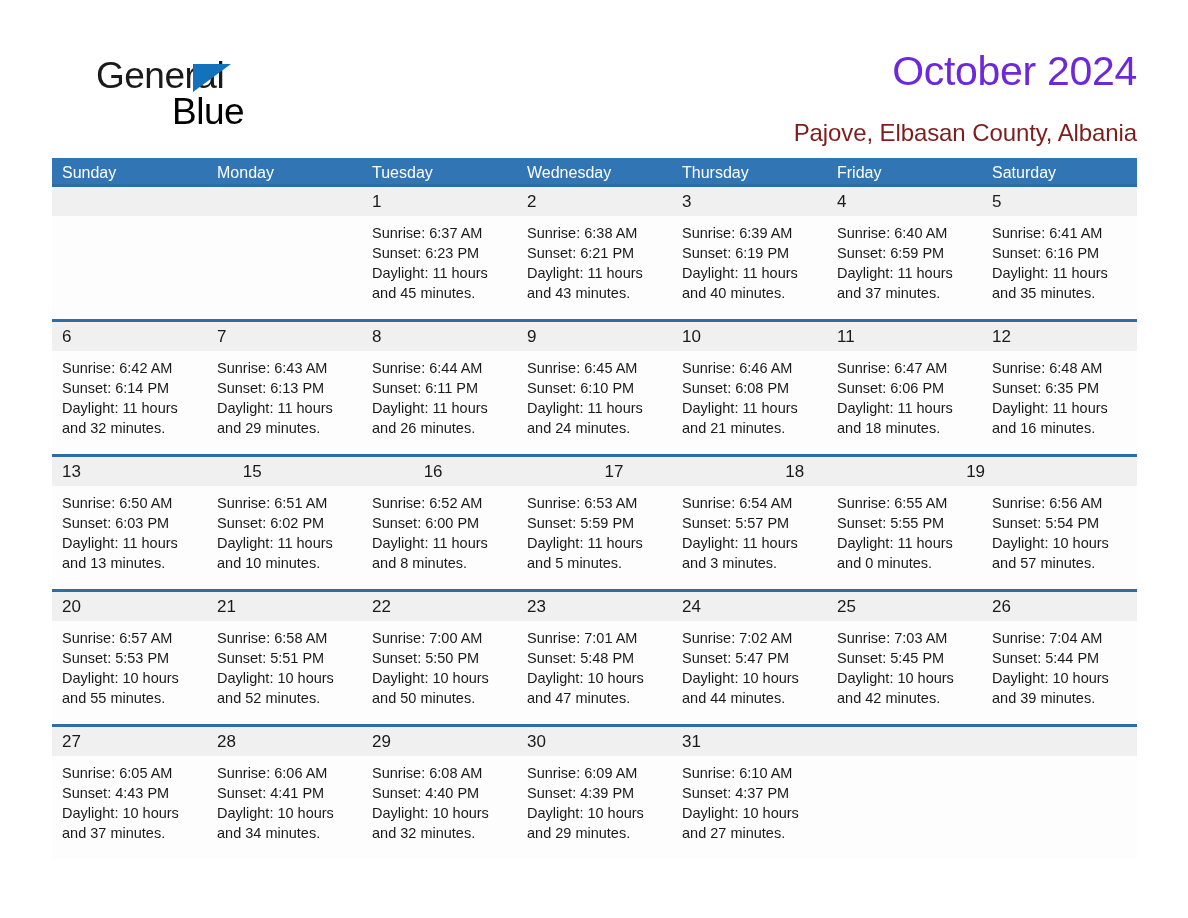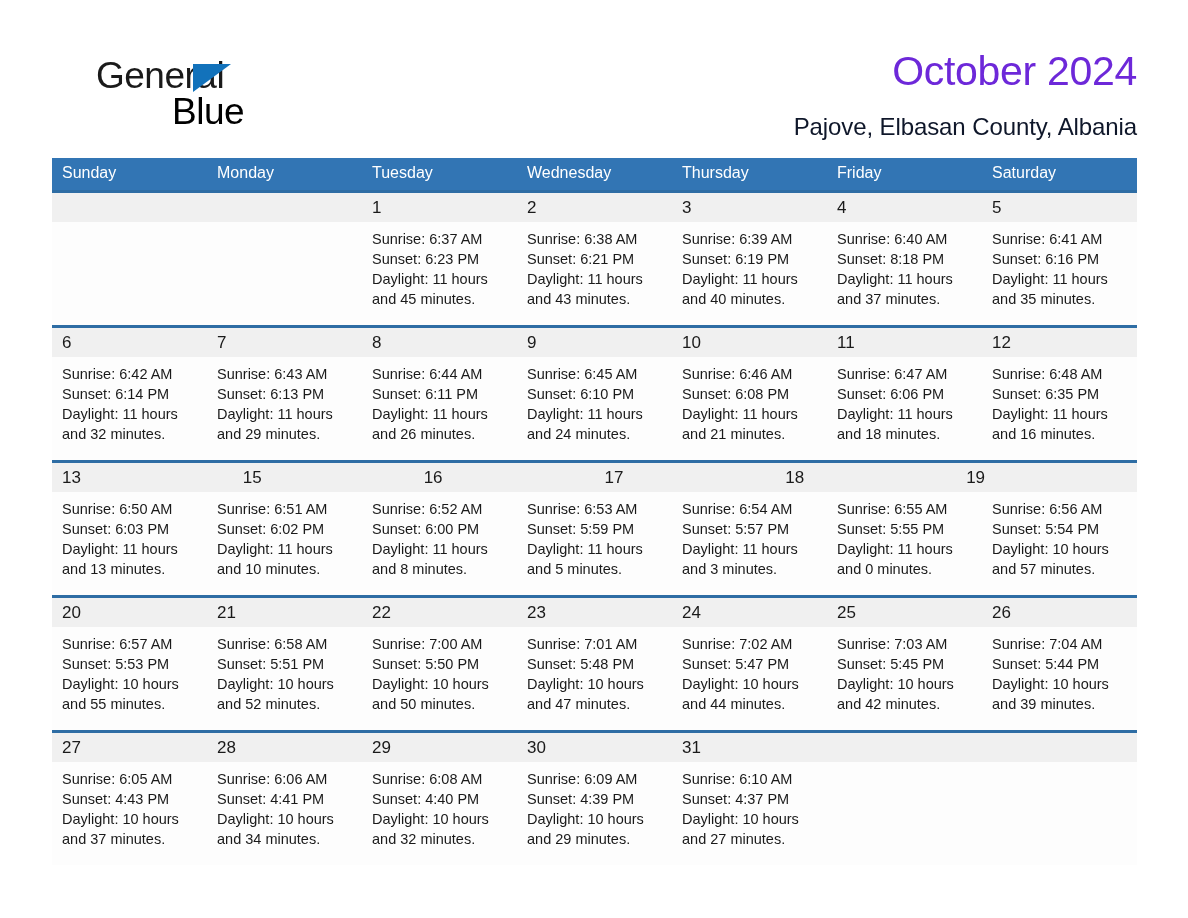--- a/index.html
+++ b/index.html
@@ -78,42 +78,42 @@
   .month-title {
     font-size: 41px;
     line-height: 50px;
     color: #6d28d9;
     font-weight: normal;
     letter-spacing: -0.3px;
     white-space: nowrap;
   }
 
   .location {
-    margin-top: 16px;
+    margin-top: 22px;
     font-size: 24px;
     line-height: 30px;
-    color: #0f172a;
+    color: #7f1d1d;
     font-weight: normal;
     letter-spacing: -0.1px;
     white-space: nowrap;
     text-align: center;
   }
 
   
   .calendar {
     position: absolute;
     left: 52px;
     top: 158px;
     width: 1085px;
   }
 
   .cal-head {
     display: flex;
     background: #3275b4;
-    height: 32px;
+    height: 26px;
   }
 
   .cal-head .hcell {
     flex: 1 1 0;
     color: #ffffff;
     font-size: 16px;
     line-height: 30px;
     padding-left: 10px;
     white-space: nowrap;
     overflow: hidden;
@@ -225,21 +225,21 @@
           <div class="ln">and 43 minutes.</div>
         </div>
         <div class="daybody">
           <div class="ln">Sunrise: 6:39 AM</div>
           <div class="ln">Sunset: 6:19 PM</div>
           <div class="ln">Daylight: 11 hours</div>
           <div class="ln">and 40 minutes.</div>
         </div>
         <div class="daybody">
           <div class="ln">Sunrise: 6:40 AM</div>
-          <div class="ln">Sunset: 8:18 PM</div>
+          <div class="ln">Sunset: 6:59 PM</div>
           <div class="ln">Daylight: 11 hours</div>
           <div class="ln">and 37 minutes.</div>
         </div>
         <div class="daybody">
           <div class="ln">Sunrise: 6:41 AM</div>
           <div class="ln">Sunset: 6:16 PM</div>
           <div class="ln">Daylight: 11 hours</div>
           <div class="ln">and 35 minutes.</div>
         </div>
       </div>

